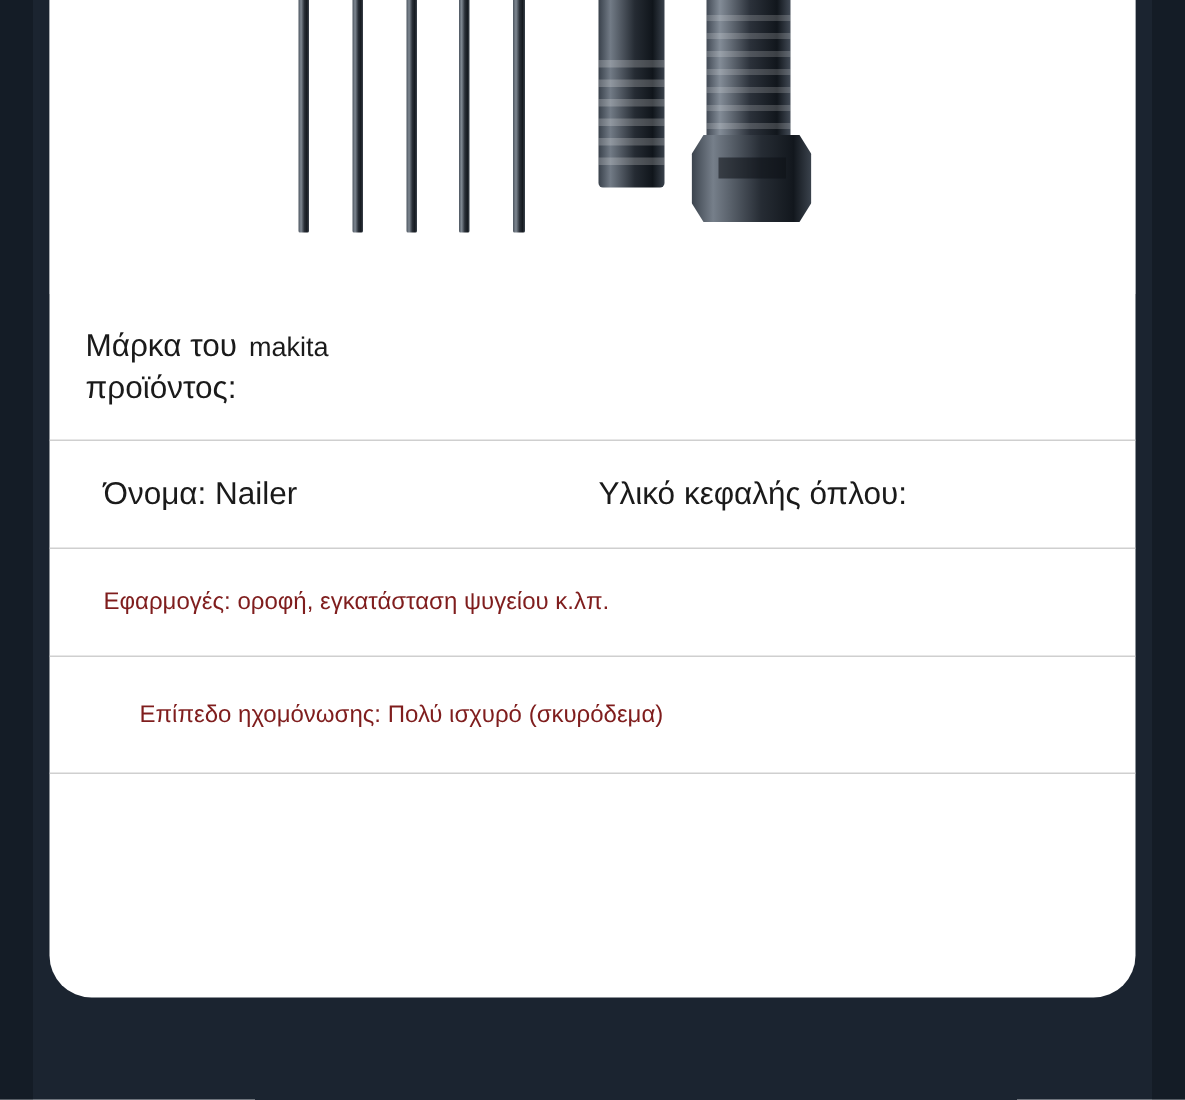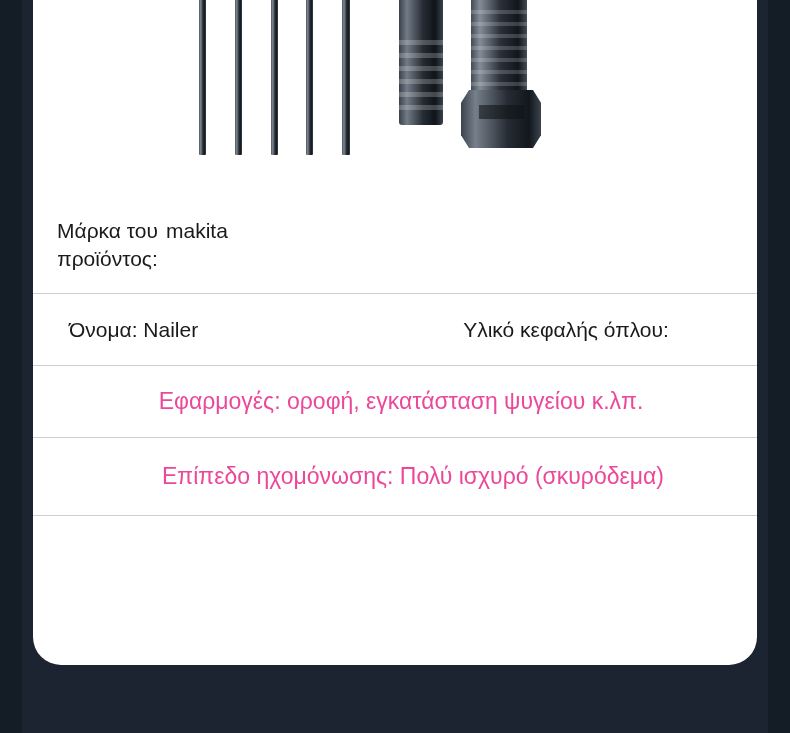--- a/index.html
+++ b/index.html
@@ -11,21 +11,20 @@
     height: 733px;
     background: #1b2430;
     font-family: "Liberation Sans", sans-serif;
     overflow: hidden;
   }
   .page {
     position: relative;
     width: 790px;
     height: 733px;
     background: #1b2430;
-    text-align: center;
   }
   
   .rail-left {
     position: absolute;
     left: 0; top: 0;
     width: 22px; height: 733px;
     background: #141c26;
   }
   .rail-right {
     position: absolute;
@@ -160,27 +159,27 @@
     display: flex;
     align-items: baseline;
     gap: 8px;
     flex: none;
   }
   .cell-right {
     flex: 1;
   }
   .label-strong { white-space: pre-line; }
   .value-brand {
-    font-size: 21px;
+    font-size: 18px;
     color: #1a1a1a;
   }
   .wide-cell {
     width: 100%;
-    font-size: 23px;
-    color: #ec4899;
+    font-size: 16px;
+    color: #7f1d1d;
   }
   .pad-left { padding-left: 12px; }
 </style>
 </head>
 <body>
 
 <div class="page">
 
   <div class="rail-left"></div>
   <div class="rail-right"></div>

